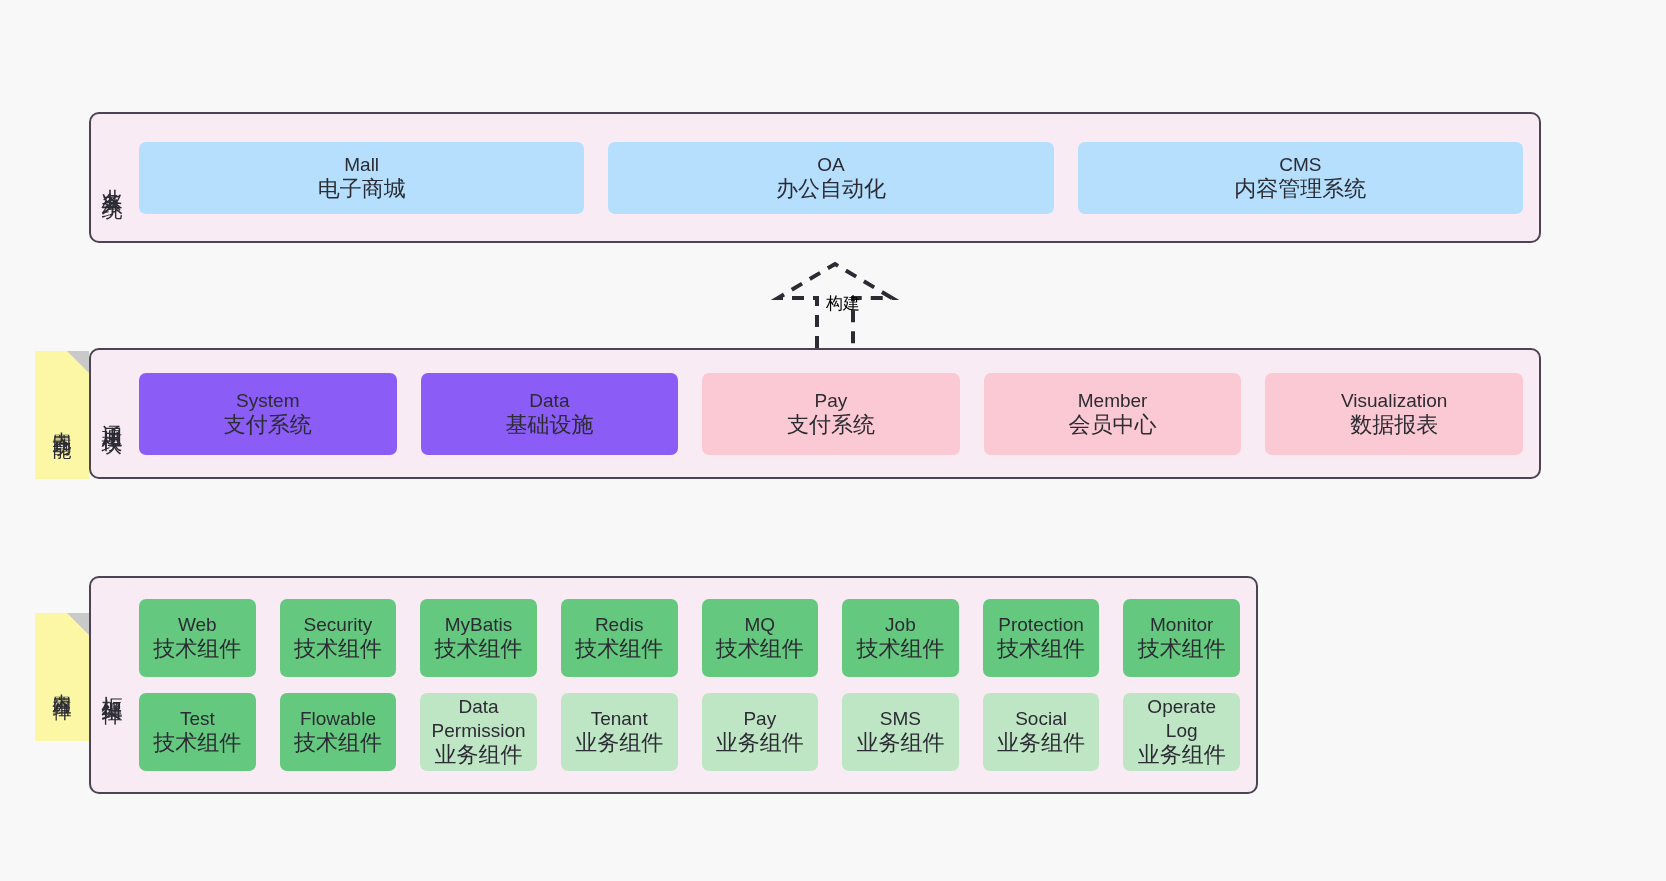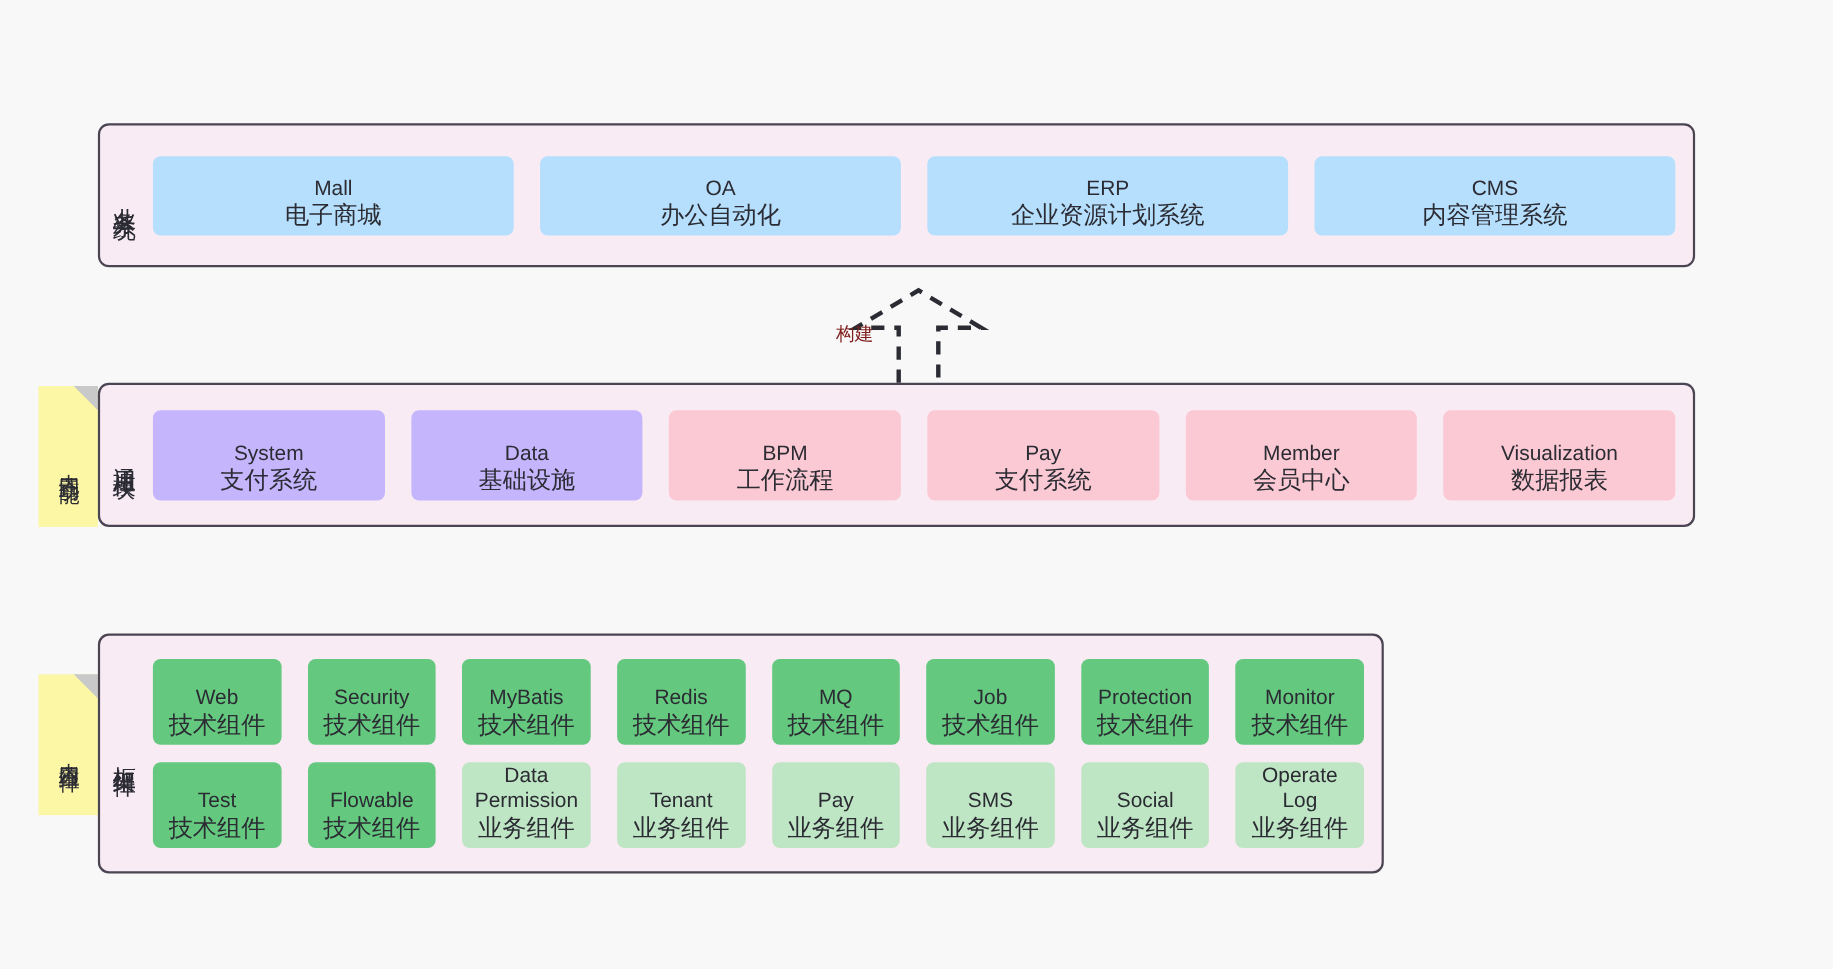--- a/index.html
+++ b/index.html
@@ -67,31 +67,31 @@
     align-items: stretch;
   }
 
   
   .card {
     flex: 1 1 0;
     border-radius: 7px;
     display: flex;
     flex-direction: column;
     align-items: center;
-    justify-content: flex-end;
+    justify-content: center;
     text-align: center;
     line-height: 1.22;
     box-sizing: border-box;
     padding: 4px 6px;
   }
   .card .t1 { font-size: 19px; }
   .card .t2 { font-size: 22px; }
 
   .c-blue      { background: #b5dffc; }
-  .c-red       { background: #c4b5fd; }
+  .c-red       { background: #8b5cf6; }
   .c-pink      { background: #fbc9d3; }
   .c-green     { background: #64c97f; }
   .c-lightgreen{ background: #bfe6c4; }
 
   
   #layer-business { left: 89px;  top: 112px; width: 1452px; height: 131px; }
   #layer-modules  { left: 89px;  top: 348px; width: 1452px; height: 131px; }
   #layer-framework{ left: 89px;  top: 576px; width: 1169px; height: 218px; }
 
   #layer-business .card  { height: 72px; }
@@ -133,24 +133,25 @@
 
   
   .arrow {
     position: absolute;
     width: 150px;
     height: 92px;
   }
   .arrow svg { display: block; overflow: visible; }
   .arrow .arrow-label {
     position: absolute;
-    left: 0; right: 0;
+    left: 16px; right: 0;
     top: 34px;
+    text-align: center;
     font-size: 17px;
-    color: #7f1d1d;
+    color: #000000;
     background: transparent;
   }
   #arrow-build   { left: 760px; top: 258px; }
   #arrow-impl    { left: 775px; top: 490px; }
 </style>
 </head>
 <body>
 
 <div id="canvas">
 
@@ -162,24 +163,20 @@
       <div class="row">
         <div class="card c-blue">
           <div class="t1">Mall</div>
           <div class="t2">电子商城</div>
         </div>
         <div class="card c-blue">
           <div class="t1">OA</div>
           <div class="t2">办公自动化</div>
         </div>
         <div class="card c-blue">
-          <div class="t1">ERP</div>
-          <div class="t2">企业资源计划系统</div>
-        </div>
-        <div class="card c-blue">
           <div class="t1">CMS</div>
           <div class="t2">内容管理系统</div>
         </div>
       </div>
     </div>
   </div>
 
   <div class="arrow" id="arrow-build">
     <svg width="150" height="92" viewBox="0 0 150 92" fill="none">
       <path d="M 57 90 L 57 40 L 18 40 L 75 6 L 132 40 L 93 40 L 93 90" stroke="#2b2b33" stroke-width="4" stroke-dasharray="12 9" stroke-linecap="butt" stroke-linejoin="miter" fill="none"></path>
@@ -200,24 +197,20 @@
       <div class="row">
         <div class="card c-red">
           <div class="t1">System</div>
           <div class="t2">支付系统</div>
         </div>
         <div class="card c-red">
           <div class="t1">Data</div>
           <div class="t2">基础设施</div>
         </div>
         <div class="card c-pink">
-          <div class="t1">BPM</div>
-          <div class="t2">工作流程</div>
-        </div>
-        <div class="card c-pink">
           <div class="t1">Pay</div>
           <div class="t2">支付系统</div>
         </div>
         <div class="card c-pink">
           <div class="t1">Member</div>
           <div class="t2">会员中心</div>
         </div>
         <div class="card c-pink">
           <div class="t1">Visualization</div>
           <div class="t2">数据报表</div>

